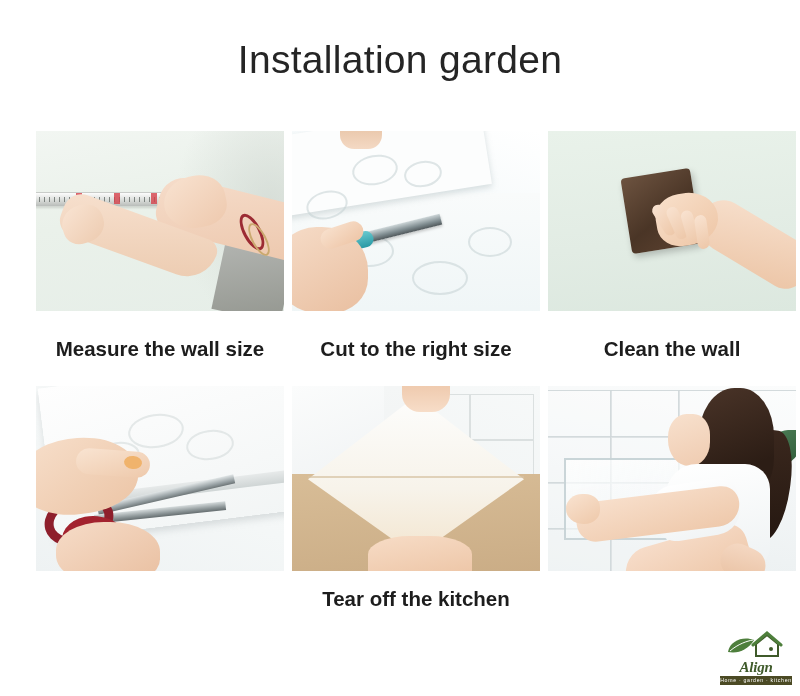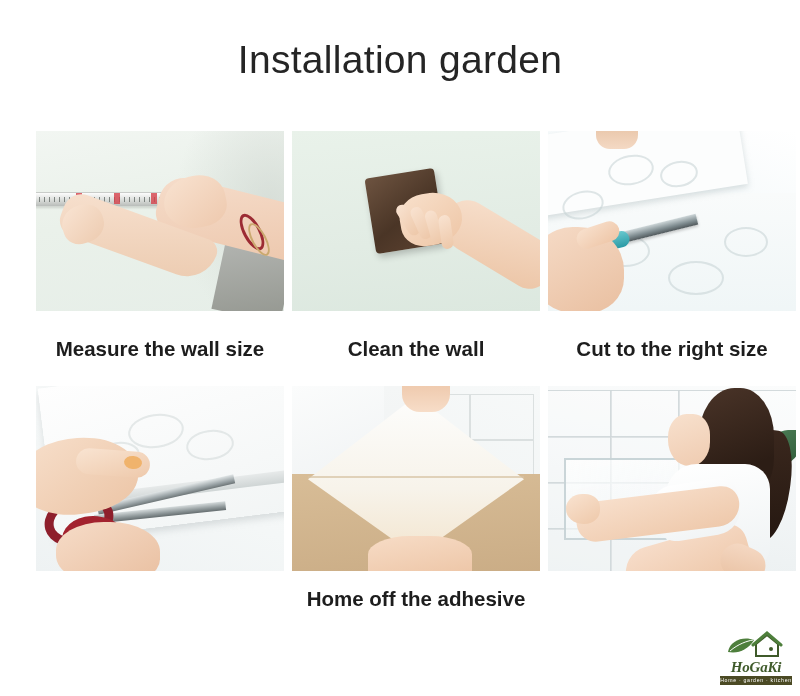--- a/index.html
+++ b/index.html
@@ -414,50 +414,50 @@
       <div class="bracelet"></div>
       <div class="bracelet2"></div>
       <div class="arm-l"></div>
       <div class="hand-r"></div>
       <div class="hand-l"></div>
     </div>
     <div class="step-caption">Measure the wall size</div>
   </div>
 
   <div class="step-cell">
-    <div class="step-photo ph2">
-      <div class="cloth"></div>
-      <div class="arm"></div>
-      <div class="hand"></div>
-      <div class="finger f1"></div>
-      <div class="finger f2"></div>
-      <div class="finger f3"></div>
-      <div class="finger f4"></div>
-    </div>
-    <div class="step-caption">Clean the wall</div>
-  </div>
-
-  <div class="step-cell">
     <div class="step-photo ph3">
       <div class="panel-bottom"></div>
       <div class="panel-top"></div>
       <div class="emb e1"></div>
       <div class="emb e2"></div>
       <div class="emb e3"></div>
       <div class="emb e4"></div>
       <div class="emb e5"></div>
       <div class="emb e6"></div>
       <div class="finger-top"></div>
       <div class="blade"></div>
       <div class="handle"></div>
       <div class="hand"></div>
       <div class="thumb"></div>
     </div>
     <div class="step-caption">Cut to the right size</div>
   </div>
+
+  <div class="step-cell">
+    <div class="step-photo ph2">
+      <div class="cloth"></div>
+      <div class="arm"></div>
+      <div class="hand"></div>
+      <div class="finger f1"></div>
+      <div class="finger f2"></div>
+      <div class="finger f3"></div>
+      <div class="finger f4"></div>
+    </div>
+    <div class="step-caption">Clean the wall</div>
+  </div>
 </div>
 
 <div class="steps-grid row2" style="top:386px;">
 
   <div class="step-cell">
     <div class="step-photo ph4">
       <div class="sheet"></div>
       <div class="emb e1"></div>
       <div class="emb e2"></div>
       <div class="emb e3"></div>
@@ -479,21 +479,21 @@
       <div class="brick b1"></div>
       <div class="brick b2"></div>
       <div class="brick b3"></div>
       <div class="shirt"></div>
       <div class="kraft"></div>
       <div class="white-fold"></div>
       <div class="fold-line"></div>
       <div class="hand-top"></div>
       <div class="hands-bottom"></div>
     </div>
-    <div class="step-caption">Home off the adhesive</div>
+    <div class="step-caption">Tear off the kitchen</div>
   </div>
 
   <div class="step-cell">
     <div class="step-photo ph6">
       <div class="brickwall">
         <div class="bk" style="left:-10px;top:4px;width:72px;height:46px;"></div>
         <div class="bk" style="left:62px;top:4px;width:68px;height:46px;"></div>
         <div class="bk" style="left:130px;top:4px;width:70px;height:46px;"></div>
         <div class="bk" style="left:200px;top:4px;width:62px;height:46px;"></div>
         <div class="bk" style="left:-10px;top:50px;width:72px;height:46px;"></div>
@@ -522,15 +522,15 @@
 <div class="logo">
   <div class="logo-mark">
     <svg width="72" height="30" viewBox="0 0 72 30" aria-hidden="true">
       <path d="M8 22 C10 10, 24 6, 34 10 C28 20, 18 24, 8 22 Z" fill="#4e7f3c"></path>
       <path d="M10 21 C18 14, 27 11, 33 10" stroke="#ffffff" stroke-width="1" fill="none"></path>
       <path d="M36 26 L36 14 L47 5 L58 14 L58 26 Z" fill="#ffffff" stroke="#3f5a2a" stroke-width="2"></path>
       <path d="M33 15 L47 3 L61 15" stroke="#4e7f3c" stroke-width="3" fill="none" stroke-linecap="round"></path>
       <circle cx="51" cy="19" r="2" fill="#3f5a2a"></circle>
     </svg>
   </div>
-  <div class="logo-word">HoGaKi</div>
+  <div class="logo-word">Align</div>
   <div class="logo-tag">Home · garden · kitchen</div>
 </div>
 
 </body></html>

